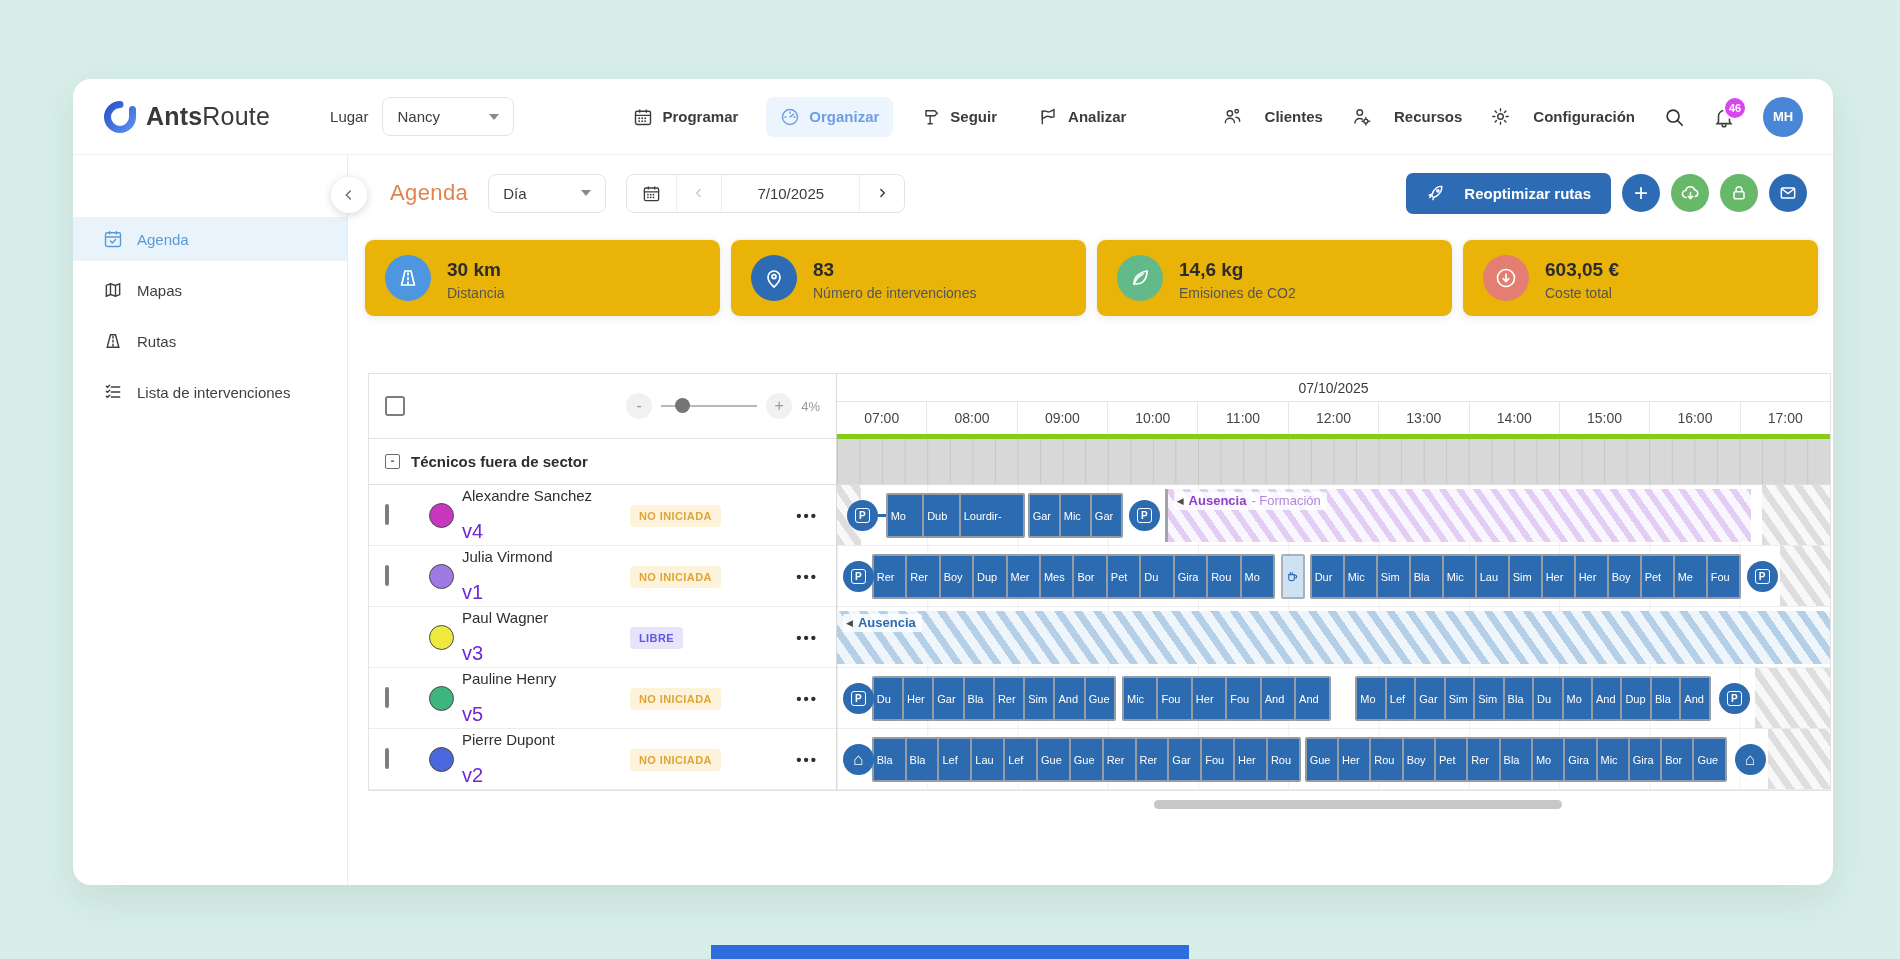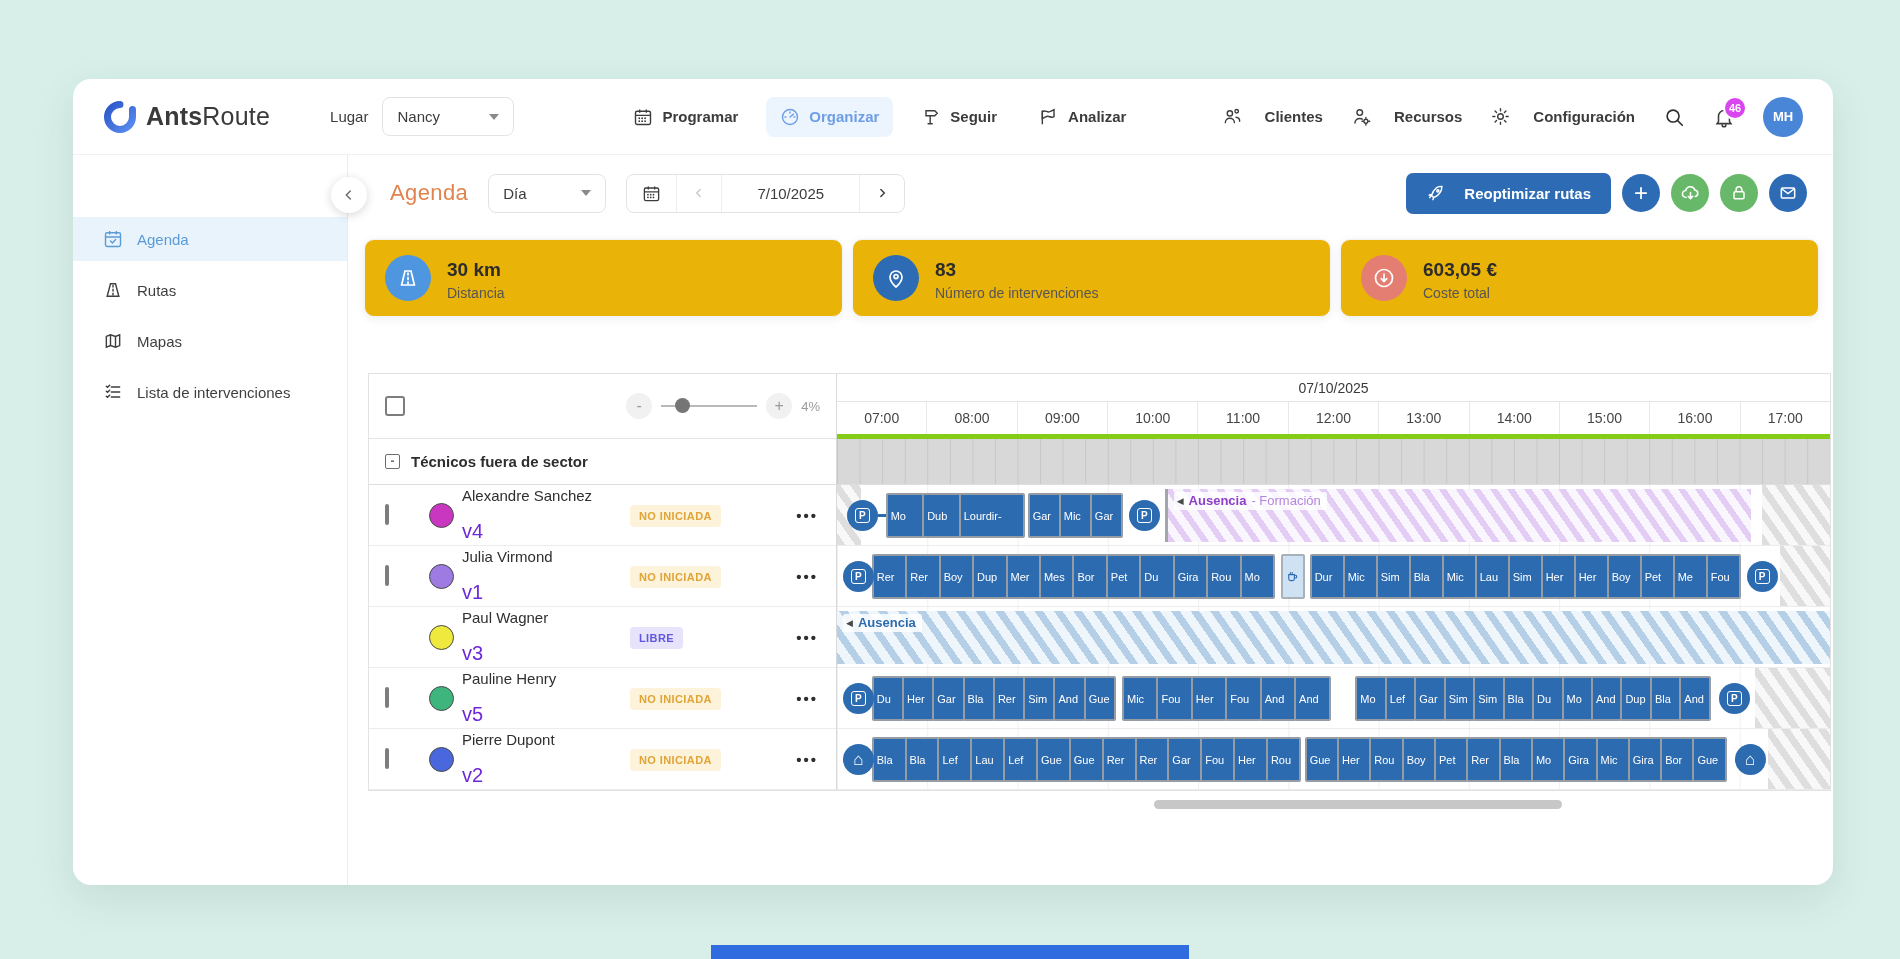--- a/index.html
+++ b/index.html
@@ -241,31 +241,31 @@
       <div class="side-item active">
         <svg width="20" height="20" viewBox="0 0 24 24" fill="none" stroke="currentColor" stroke-width="1.7">
           <rect x="3" y="4.5" width="18" height="16.5" rx="2"></rect>
             <path d="M3 9.5h18M8 2.5v4M16 2.5v4"></path>
             <path d="M9 14.5l2.2 2.2 4-4.2" stroke-linecap="round"></path>
         </svg>
         <span>Agenda</span>
       </div>
       <div class="side-item">
         <svg width="20" height="20" viewBox="0 0 24 24" fill="none" stroke="currentColor" stroke-width="1.7">
+          <path d="M4 6.5l5-2 6 2 5-2v13l-5 2-6-2-5 2z"></path>
+            <path d="M9 4.5v13M15 6.5v13"></path>
+        </svg>
+        <span>Mapas</span>
+      </div>
+      <div class="side-item">
+        <svg width="20" height="20" viewBox="0 0 24 24" fill="none" stroke="currentColor" stroke-width="1.7">
           <path d="M9 4.5h6l4 15H5z"></path>
             <path d="M12 6.5v2M12 11v2.2M12 15.7v2.2" stroke-linecap="round"></path>
         </svg>
         <span>Rutas</span>
-      </div>
-      <div class="side-item">
-        <svg width="20" height="20" viewBox="0 0 24 24" fill="none" stroke="currentColor" stroke-width="1.7">
-          <path d="M4 6.5l5-2 6 2 5-2v13l-5 2-6-2-5 2z"></path>
-            <path d="M9 4.5v13M15 6.5v13"></path>
-        </svg>
-        <span>Mapas</span>
       </div>
       <div class="side-item">
         <svg width="20" height="20" viewBox="0 0 24 24" fill="none" stroke="currentColor" stroke-width="1.7">
           <path d="M10 6h10M10 12h10M10 18h10" stroke-linecap="round"></path>
             <path d="M4 5l1.4 1.4L8 3.8M4 11l1.4 1.4L8 9.8M4 17l1.4 1.4L8 15.8" stroke-linecap="round"></path>
         </svg>
         <span>Lista de intervenciones</span>
       </div>
     </div>
 
@@ -350,20 +350,32 @@
         <div class="stat-card">
           <div class="stat-icon" style="background: rgb(45, 108, 181);">
             <svg width="24" height="24" viewBox="0 0 24 24" fill="none" stroke="#fff" stroke-width="1.7">
                 <path d="M12 21s-6-5.2-6-10a6 6 0 1 1 12 0c0 4.8-6 10-6 10z"></path>
                 <circle cx="12" cy="10.6" r="2"></circle>
               </svg>
           </div>
           <div>
               <div class="stat-value">83</div>
               <div class="stat-label">Número de intervenciones</div>
+            </div>
+        </div>
+        <div class="stat-card">
+          <div class="stat-icon" style="background: rgb(98, 186, 139);">
+            <svg width="24" height="24" viewBox="0 0 24 24" fill="none" stroke="#fff" stroke-width="1.7">
+                <path d="M6 18C6 10.5 12 6 19 5c0 8-4 13-11 13z"></path>
+                <path d="M6 18c2-5 5-8 9-10" stroke-linecap="round"></path>
+              </svg>
+          </div>
+          <div>
+              <div class="stat-value">14,6 kg</div>
+              <div class="stat-label">Emisiones de CO2</div>
             </div>
         </div>
         <div class="stat-card">
           <div class="stat-icon" style="background: rgb(229, 126, 114);">
             <svg width="24" height="24" viewBox="0 0 24 24" fill="none" stroke="#fff" stroke-width="1.7">
                 <circle cx="12" cy="12" r="8.5"></circle>
                 <path d="M12 8v7M9.2 12.6l2.8 2.9 2.8-2.9" stroke-linecap="round"></path>
               </svg>
           </div>
           <div>

